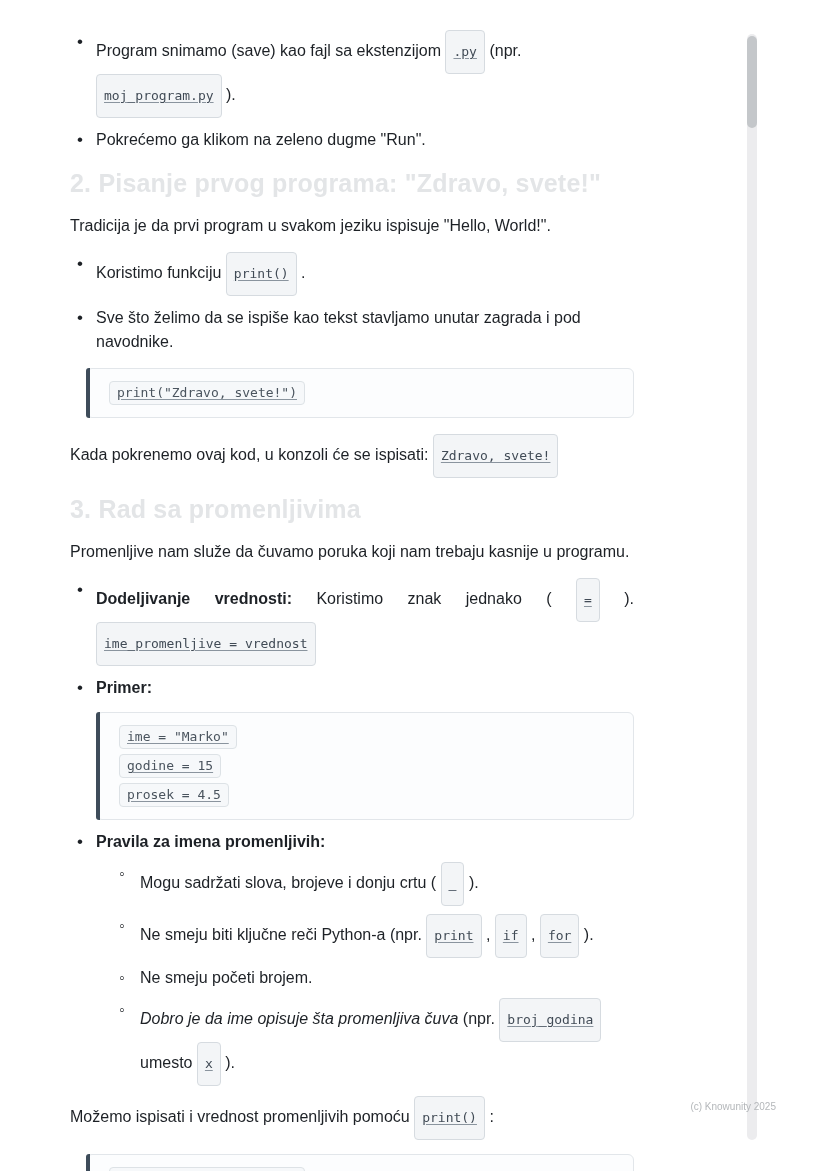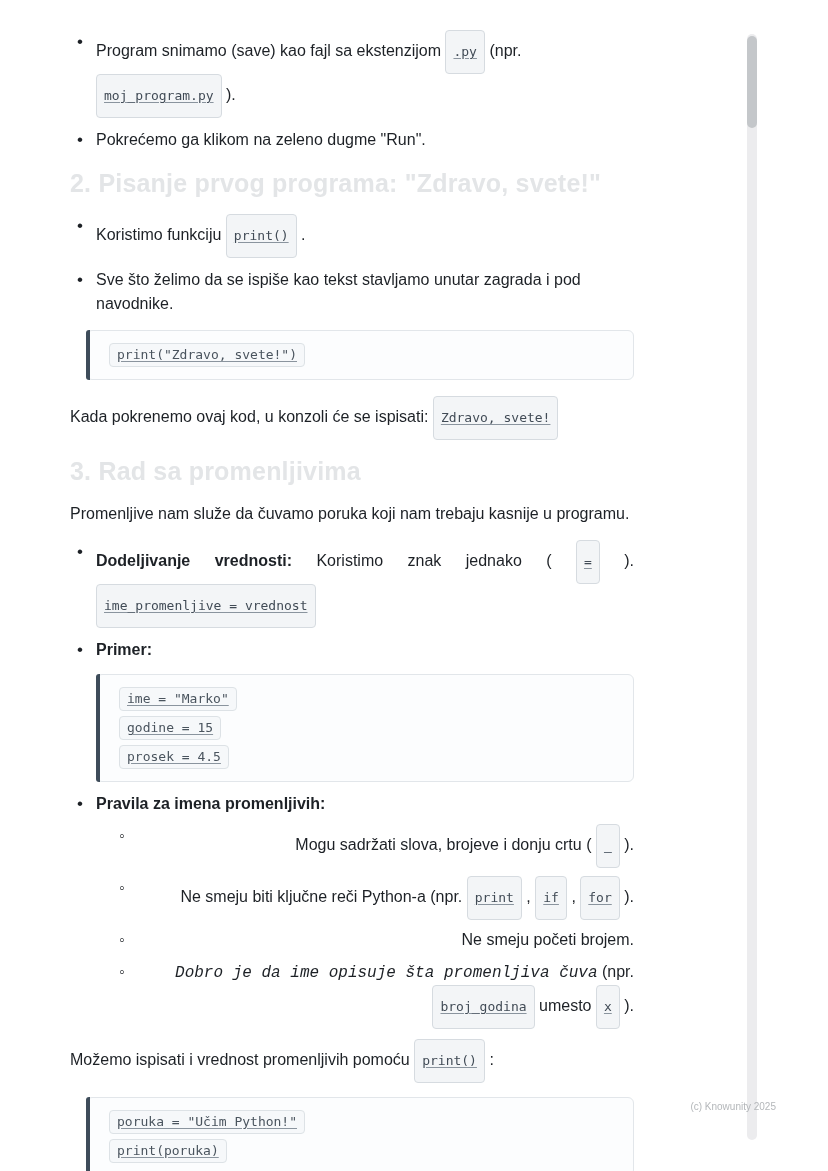--- a/index.html
+++ b/index.html
@@ -4,27 +4,27 @@
 <style>
   html,body{margin:0;padding:0;}
   body{
     width:828px;height:1171px;position:relative;overflow:hidden;background:#ffffff;
     font-family:"Liberation Sans","DejaVu Sans",sans-serif;color:#1d2126;
   }
   .content{position:absolute;left:70px;top:30px;width:564px;font-size:16px;line-height:1.5;}
   p{margin:0 0 14px;}
   .justify{text-align:justify;}
   .b{font-weight:700;}
-  .i{font-style:italic;font-family:Liberation Mono, monospace;}
+  .i{font-style:italic;}
 
   ul.disc{list-style:none;margin:0 0 4px;padding:0;}
   ul.disc>li{position:relative;padding-left:26px;margin-bottom:10px;}
   ul.disc>li::before{content:"•";position:absolute;left:7px;top:-1px;font-size:17px;color:#1d2126;}
 
-  ul.circ{list-style:none;margin:8px 0 0;padding:0;text-align:right;}
+  ul.circ{list-style:none;margin:8px 0 0;padding:0;}
   ul.circ>li{position:relative;padding-left:22px;margin-left:22px;margin-bottom:8px;}
   ul.circ>li::before{content:"◦";position:absolute;left:1px;top:0;color:#1d2126;}
 
   h2{font-size:25px;line-height:30px;font-weight:700;color:#e3e5e7;margin:16px 0 16px;letter-spacing:.2px;}
 
   .chip{
     display:inline-block;font-family:"DejaVu Sans Mono","Liberation Mono",monospace;
     font-size:13px;line-height:18px;color:#414b56;background:#f3f5f7;
     border:1px solid #d6dbe0;border-radius:4px;padding:12px 7px;vertical-align:baseline;
     text-decoration:underline;text-decoration-color:#8a949e;text-underline-offset:2px;
@@ -64,20 +64,21 @@
         <code class="chip">.py</code>
         <span>(npr.</span>
         <code class="chip">moj_program.py</code>
         <span>).</span>
       </li>
       <li>Pokrećemo ga klikom na zeleno dugme "Run".</li>
     </ul>
 
     <h2>2. Pisanje prvog programa: "Zdravo, svete!"</h2>
 
+    <p>Tradicija je da prvi program u svakom jeziku ispisuje "Hello, World!".</p>
 
     <ul class="disc">
       <li>
         <span>Koristimo funkciju</span>
         <code class="chip">print()</code>
         <span>.</span>
       </li>
       <li>Sve što želimo da se ispiše kao tekst stavljamo unutar zagrada i pod navodnike.</li>
     </ul>
 

